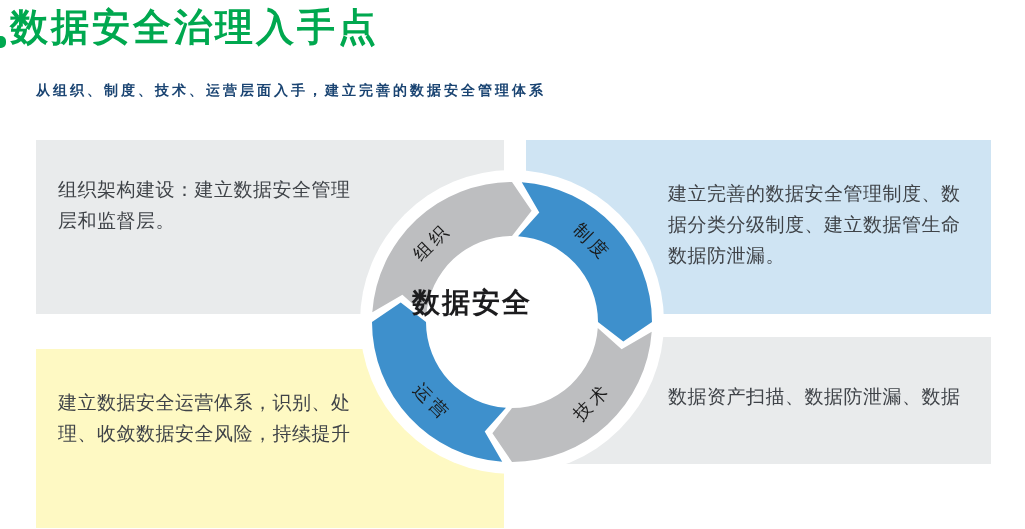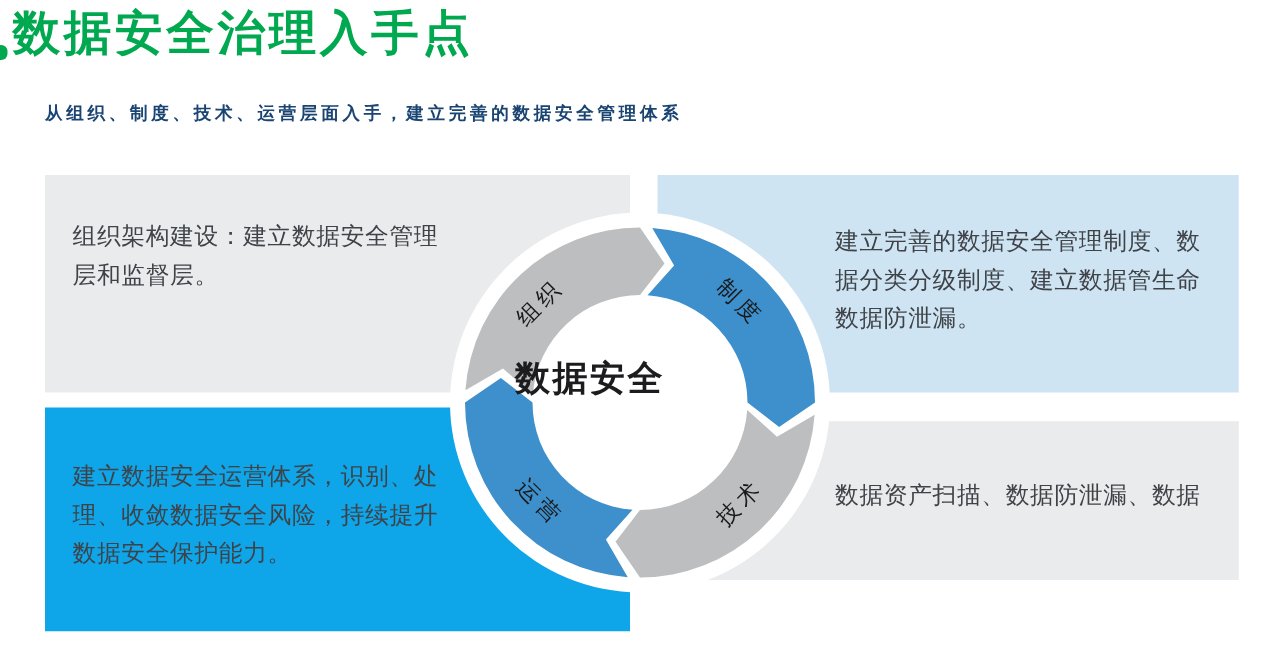--- a/index.html
+++ b/index.html
@@ -18,21 +18,21 @@
     letter-spacing:3px;color:#00a84f;white-space:nowrap;text-align:center;
   }
   .page-subtitle{
     position:absolute;left:36px;top:76px;
     font-size:14px;line-height:28px;font-weight:bold;
     letter-spacing:3px;color:#1a4472;white-space:nowrap;
   }
   .quad{position:absolute;z-index:1;}
   .quad.tl{left:36px;top:140px;width:468px;height:174px;background:#e9ebec;}
   .quad.tr{left:526px;top:140px;width:465px;height:174px;background:#cfe4f3;}
-  .quad.bl{left:36px;top:326px;width:468px;height:179px;background:#0ea5e9;}
+  .quad.bl{left:36px;top:349px;width:468px;height:179px;background:#fef9c3;font-family:Liberation Mono, monospace;}
   .quad.br{left:526px;top:337px;width:465px;height:127px;background:#e9ebec;}
   .quad-text{
     color:#3f4348;font-size:19px;line-height:31px;letter-spacing:0.5px;
   }
   .quad-text .line{white-space:nowrap;}
   .tl .quad-text{padding:34px 0 0 22px;}
   .tr .quad-text{padding:38px 0 0 142px;}
   .bl .quad-text{padding:40px 0 0 22px;}
   .br .quad-text{padding:44px 0 0 142px;}
   .cycle-svg{
@@ -68,21 +68,20 @@
     <div class="line">建立完善的数据安全管理制度、数</div>
     <div class="line">据分类分级制度、建立数据管生命</div>
     <div class="line">数据防泄漏。</div>
   </div>
 </div>
 
 <div class="quad bl">
   <div class="quad-text">
     <div class="line">建立数据安全运营体系，识别、处</div>
     <div class="line">理、收敛数据安全风险，持续提升</div>
-    <div class="line">数据安全保护能力。</div>
   </div>
 </div>
 
 <div class="quad br">
   <div class="quad-text">
     <div class="line">数据资产扫描、数据防泄漏、数据</div>
   </div>
 </div>
 
 <svg class="cycle-svg" viewBox="-160 -160 320 320">

